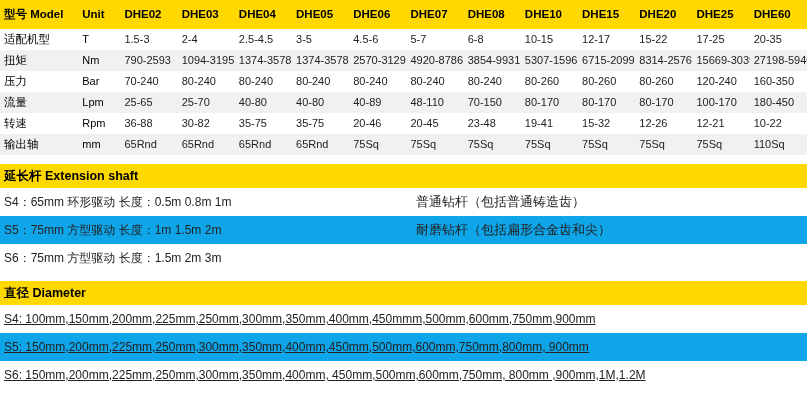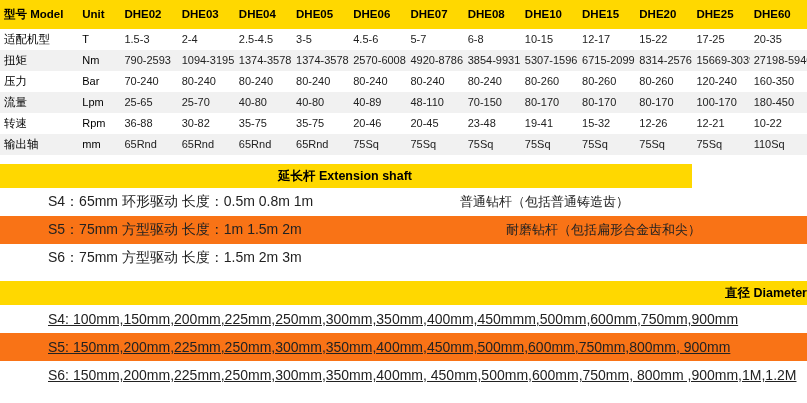--- a/index.html
+++ b/index.html
@@ -45,23 +45,22 @@
   table.spec td.unit { font-size: 11px; color: #000; }
 
   .col-label { width: 78px; }
   .col-unit  { width: 42px; }
   .col-data  { width: 57px; }
 
   
   .section { width: 807px; }
   .sec-head {
     display: flex;
-    width: 692px;
+    width: 807px;
     height: 24px;
-    text-align: right;
   }
   .sec-head .left {
     background: #ffd800;
     flex: 0 0 412px;
     font-weight: bold;
     font-size: 12.5px;
     line-height: 24px;
     padding-left: 4px;
     color: #000;
   }
@@ -71,29 +70,28 @@
   }
   .sec-head.full .left { flex: 0 0 807px; }
 
   .sec-row {
     display: flex;
     width: 807px;
     height: 28px;
     align-items: center;
   }
   .sec-row.odd { background: #ffffff; }
-  .sec-row.even { background: #f97316; gap: 46px; }
+  .sec-row.even { background: #0ea5e9; }
   .sec-row .c1 {
     flex: 0 0 412px;
     padding-left: 4px;
-    font-size: 14px;
+    font-size: 12px;
     color: #222;
     white-space: nowrap;
     overflow: hidden;
-    margin-left: 44px;
   }
   .sec-row .c2 {
     flex: 1 1 auto;
     padding-left: 4px;
     font-size: 13px;
     color: #222;
     white-space: nowrap;
     overflow: hidden;
   }
   .sec-row.wide .c1 {
@@ -159,21 +157,21 @@
         <td>17-25</td>
         <td>20-35</td>
       </tr>
       <tr class="even">
         <td class="lbl">扭矩</td>
         <td class="unit">Nm</td>
         <td>790-2593</td>
         <td>1094-3195</td>
         <td>1374-3578</td>
         <td>1374-3578</td>
-        <td>2570-6008</td>
+        <td>2570-3129</td>
         <td>4920-8786</td>
         <td>3854-9931</td>
         <td>5307-15967</td>
         <td>6715-20998</td>
         <td>8314-25768</td>
         <td>15669-30393</td>
         <td>27198-59403</td>
       </tr>
       <tr class="odd">
         <td class="lbl">压力</td>

